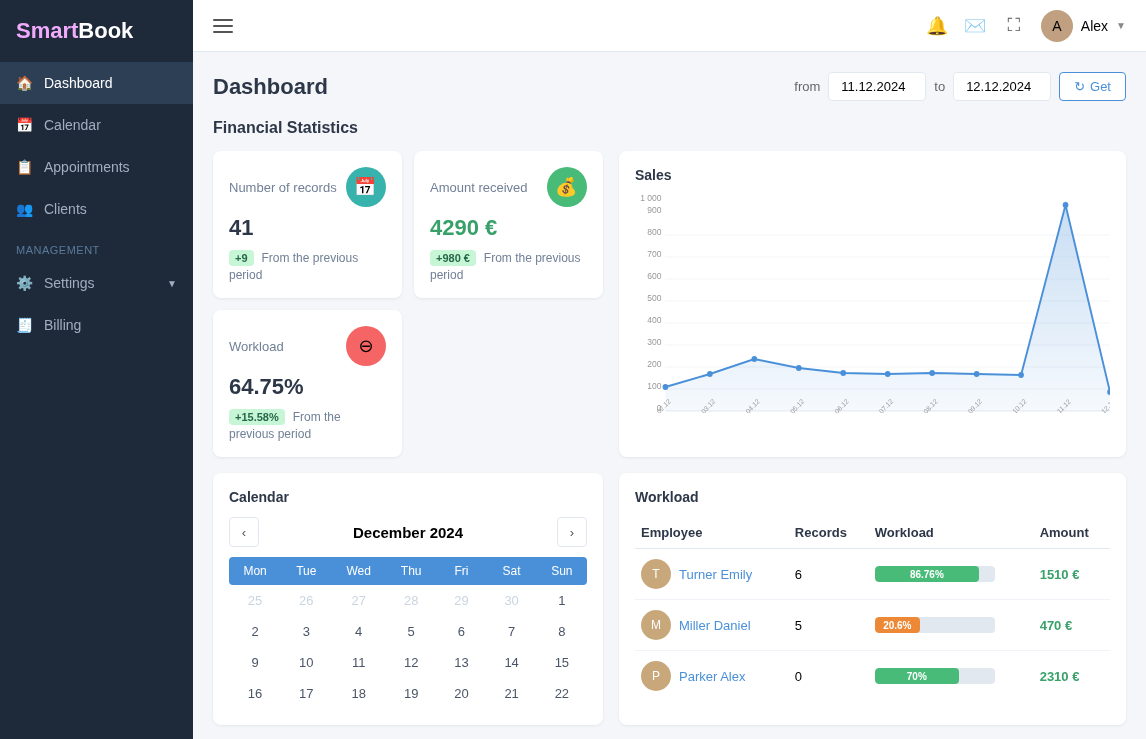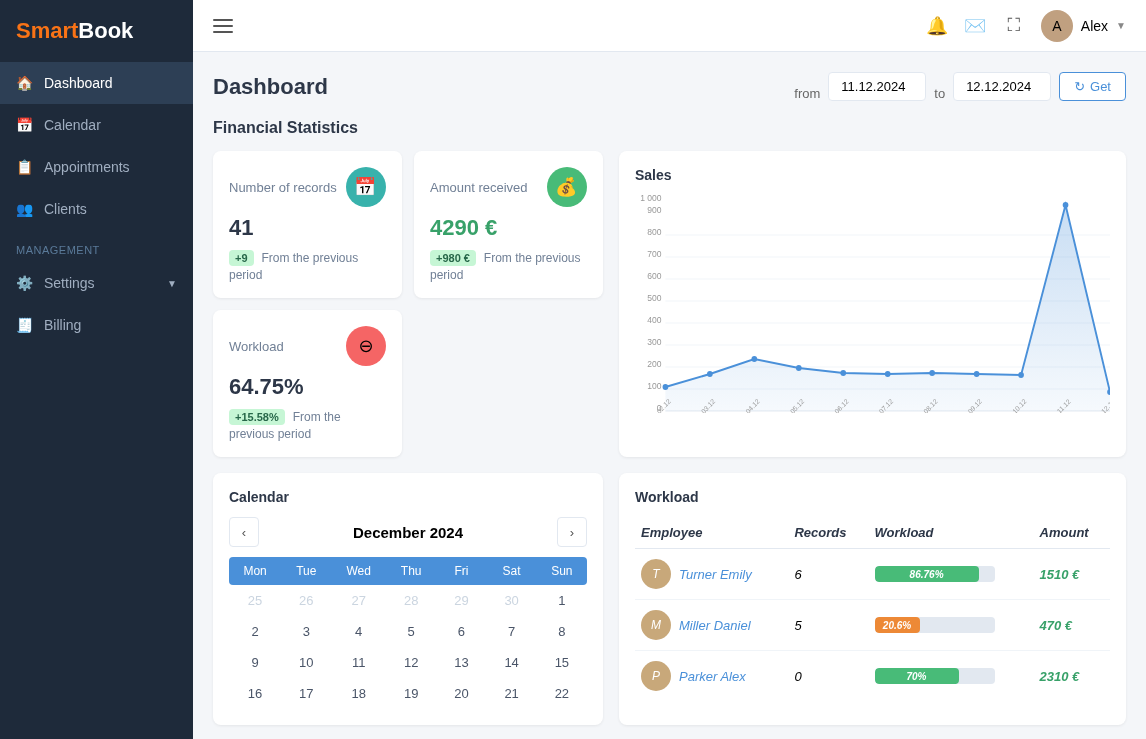--- a/index.html
+++ b/index.html
@@ -1,21 +1,21 @@
 <!DOCTYPE html>
 <html><head>
   <meta charset="utf-8">
   <style>
     * { box-sizing: border-box; margin: 0; padding: 0; }
     body { font-family: 'Segoe UI', Arial, sans-serif; background: #f4f6f9; display: flex; height: 100vh; overflow: hidden; font-size: 14px; }
 
     
     .sidebar { width: 193px; background: #1e2a3a; color: #fff; display: flex; flex-direction: column; flex-shrink: 0; height: 100vh; overflow-y: auto; }
     .sidebar-logo { padding: 18px 16px; font-size: 22px; font-weight: bold; }
-    .sidebar-logo span.smart { color: #f97316; }
+    .sidebar-logo span.smart { color: #f0abfc; }
     .sidebar-logo span.book { color: #fff; }
     .sidebar-nav { flex: 1; }
     .sidebar-item { display: flex; align-items: center; gap: 10px; padding: 12px 16px; cursor: pointer; color: #a0aec0; font-size: 14px; }
     .sidebar-item.active { background: #2d3f55; color: #fff; }
     .sidebar-item .icon { width: 18px; height: 18px; display: flex; align-items: center; justify-content: center; }
     .sidebar-section-label { padding: 14px 16px 6px; font-size: 11px; color: #5a7a99; text-transform: uppercase; letter-spacing: 0.5px; }
     .sidebar-item.has-arrow { justify-content: space-between; }
     .sidebar-item.has-arrow .left { display: flex; align-items: center; gap: 10px; }
 
     
@@ -30,21 +30,21 @@
     .avatar { width: 32px; height: 32px; border-radius: 50%; background: #c0a080; overflow: hidden; display: flex; align-items: center; justify-content: center; font-size: 14px; }
     .user-name { font-size: 14px; font-weight: 500; }
     .chevron-down { font-size: 10px; color: #888; }
 
     
     .content { flex: 1; overflow-y: auto; padding: 20px; }
 
     
     .dashboard-header { display: flex; align-items: center; justify-content: space-between; margin-bottom: 18px; }
     .dashboard-title { font-size: 22px; font-weight: 600; color: #2d3748; }
-    .date-range { display: flex; align-items: flex-end; gap: 8px; }
+    .date-range { display: flex; align-items: center; gap: 8px; }
     .date-label { font-size: 13px; color: #666; }
     .date-input { border: 1px solid #e2e8f0; padding: 6px 12px; border-radius: 4px; font-size: 13px; background: #fff; width: 98px; }
     .get-btn { background: #fff; border: 1px solid #4a90d9; color: #4a90d9; padding: 6px 14px; border-radius: 4px; cursor: pointer; font-size: 13px; display: flex; align-items: center; gap: 5px; }
 
     
     .section-title { font-size: 16px; font-weight: 600; color: #2d3748; margin-bottom: 14px; }
 
     
     .stats-and-chart { display: flex; gap: 16px; margin-bottom: 16px; }
     .stats-grid { display: grid; grid-template-columns: 1fr 1fr; gap: 12px; width: 390px; flex-shrink: 0; }
@@ -78,21 +78,21 @@
     .cal-grid { width: 100%; border-collapse: collapse; }
     .cal-grid th { font-size: 12px; color: #fff; background: #4a90d9; padding: 7px 0; text-align: center; font-weight: 500; }
     .cal-grid th:first-child { border-radius: 4px 0 0 4px; }
     .cal-grid th:last-child { border-radius: 0 4px 4px 0; }
     .cal-grid td { text-align: center; padding: 8px 4px; font-size: 13px; color: #4a5568; cursor: pointer; }
     .cal-grid td.other-month { color: #cbd5e0; }
 
     
     .workload-card { background: #fff; border-radius: 8px; padding: 16px; box-shadow: 0 1px 3px rgba(0,0,0,0.07); flex: 1; }
     .workload-title { font-size: 14px; font-weight: 600; color: #2d3748; margin-bottom: 12px; }
-    .workload-table { width: 100%; border-collapse: collapse; font-style: italic; }
+    .workload-table { width: 100%; border-collapse: collapse; }
     .workload-table th { font-size: 13px; font-weight: 600; color: #2d3748; padding: 8px 6px; text-align: left; border-bottom: 1px solid #e2e8f0; }
     .workload-table td { padding: 10px 6px; font-size: 13px; vertical-align: middle; }
     .workload-table tr:not(:last-child) td { border-bottom: 1px solid #f0f4f8; }
     .employee-cell { display: flex; align-items: center; gap: 8px; }
     .emp-avatar { width: 30px; height: 30px; border-radius: 50%; background: #c0a080; display: flex; align-items: center; justify-content: center; font-size: 12px; overflow: hidden; }
     .emp-name { color: #4a90d9; cursor: pointer; }
     .progress-bar-bg { background: #e2e8f0; border-radius: 4px; height: 16px; width: 120px; overflow: hidden; display: inline-flex; align-items: center; }
     .progress-bar-fill { height: 100%; border-radius: 4px; display: flex; align-items: center; justify-content: center; font-size: 10px; color: #fff; font-weight: 600; }
     .progress-bar-fill.green { background: #48bb78; }
     .progress-bar-fill.yellow { background: #ed8936; }

